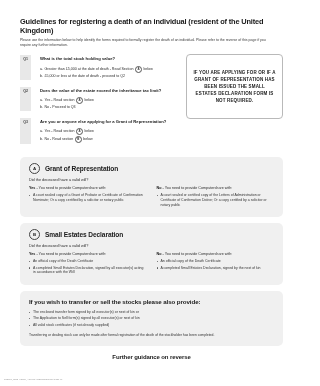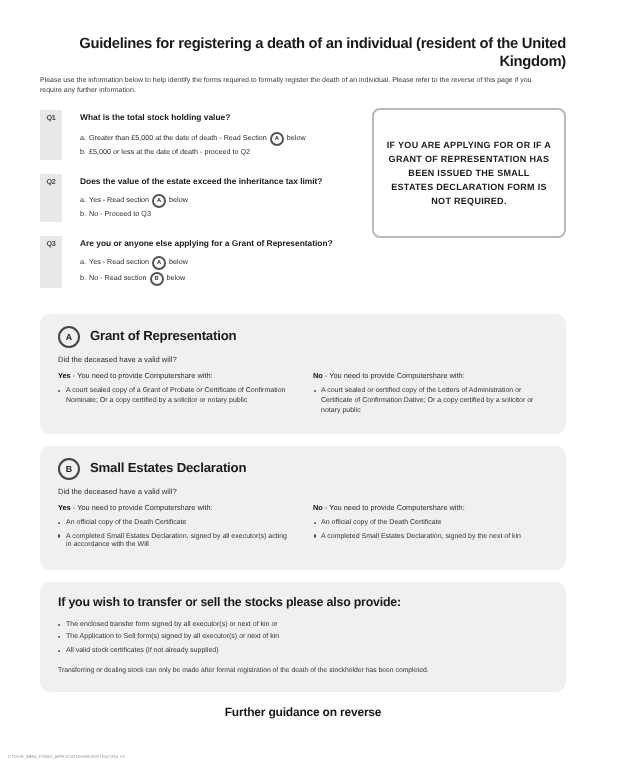--- a/index.html
+++ b/index.html
@@ -18,21 +18,20 @@
   }
 
   
   .doc-title{
     font-size:7.4px;
     font-weight:bold;
     letter-spacing:-0.15px;
     line-height:9px;
     margin:0 0 3px 0;
     color:#1a1a1a;
-    text-align:right;
   }
   .doc-subtitle{
     font-size:3.5px;
     line-height:4.6px;
     color:#3a3a3a;
     margin:0 0 6px 0;
     max-width:252px;
   }
 
   

